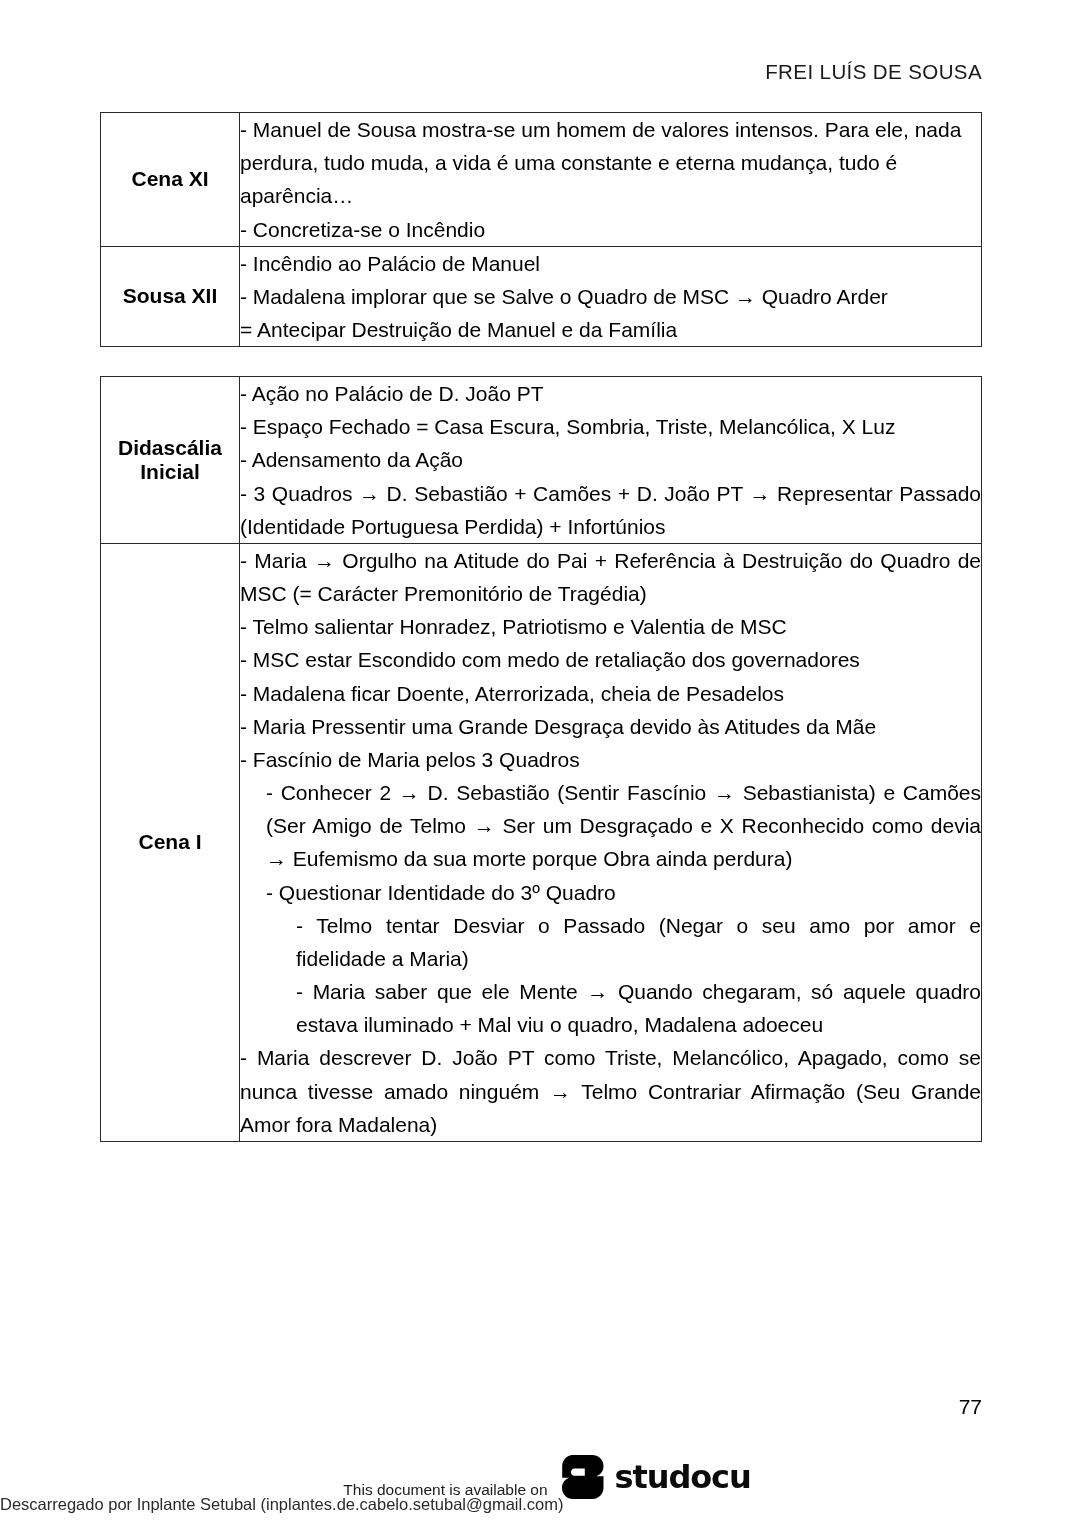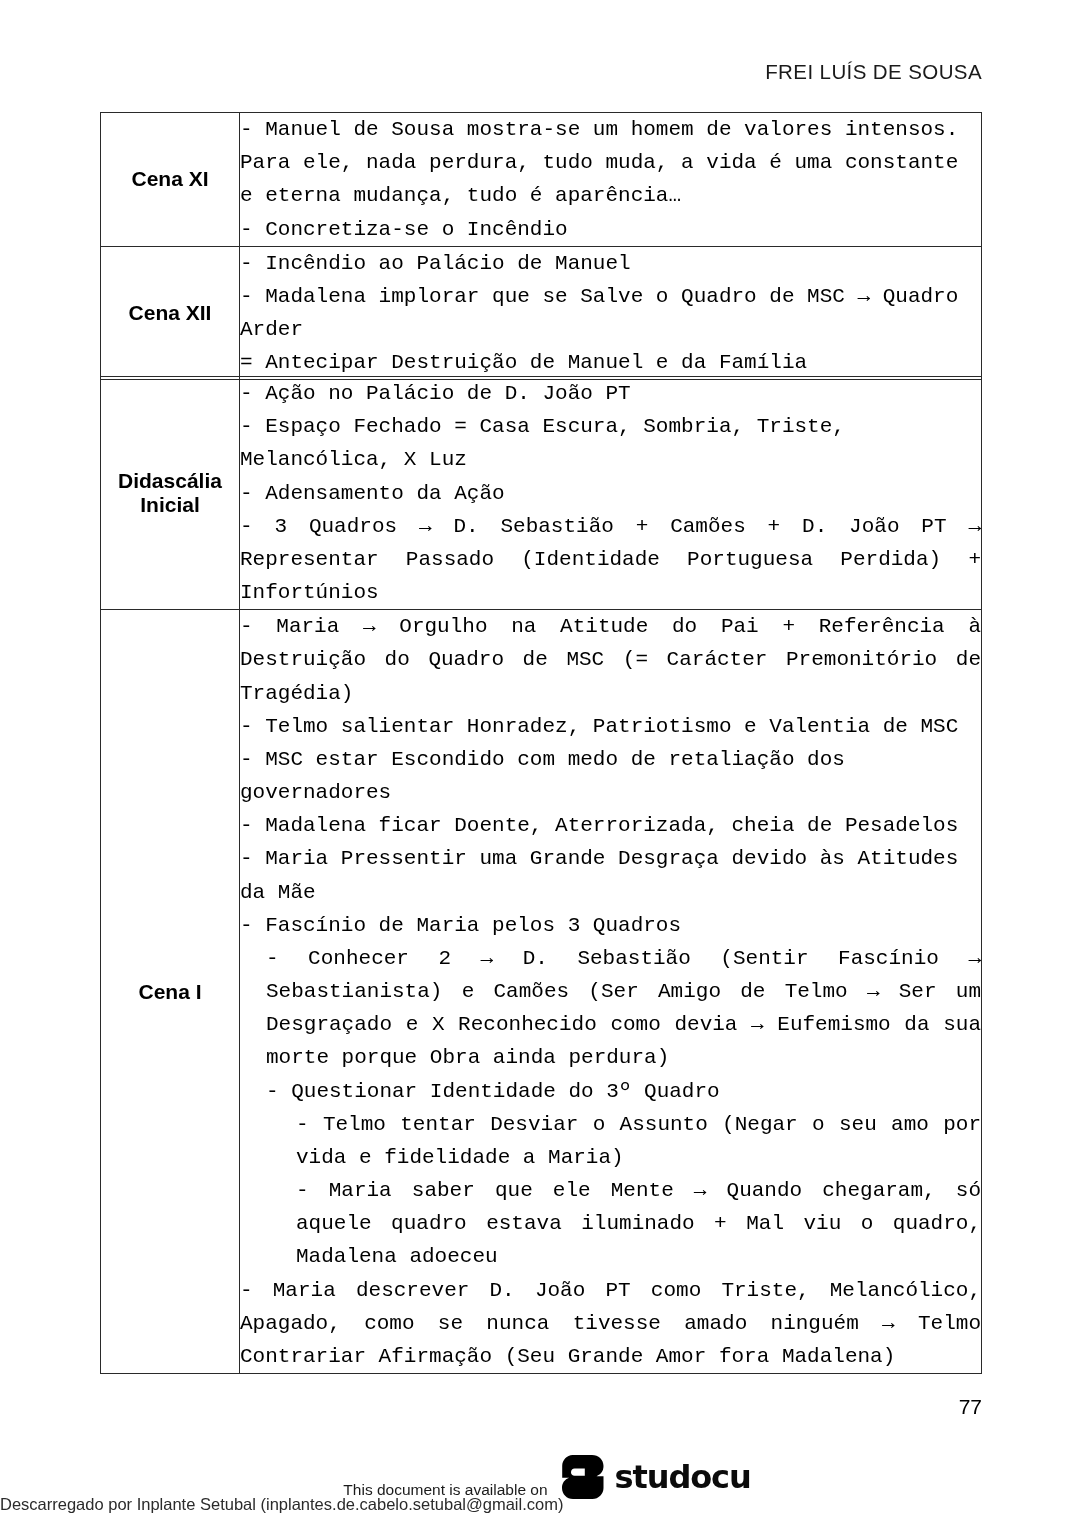--- a/index.html
+++ b/index.html
@@ -53,21 +53,20 @@
     text-align: center;
     font-weight: bold;
     font-size: 21px;
     padding: 4px 4px;
     margin-top: 23px;
   }
   .col-body {
     padding: 5px 9px 6px 10px;
     font-size: 21px;
     line-height: 1.58;
-    font-family: Liberation Mono, monospace;
   }
   .banner {
     text-align: center;
     font-weight: bold;
     font-size: 21px;
     padding: 6px 0 7px 0;
   }
 
   .line { display: block; white-space: normal; }
   .just { text-align: justify; text-align-last: left; }
@@ -135,21 +134,21 @@
   <table class="tbl" id="table1">
     <tbody>
       <tr>
         <td class="col-label">Cena XI</td>
         <td class="col-body">
           <span class="line">- Manuel de Sousa mostra-se um homem de valores intensos. Para ele, nada perdura, tudo muda, a vida é uma constante e eterna mudança, tudo é aparência…</span>
           <span class="line">- Concretiza-se o Incêndio</span>
         </td>
       </tr>
       <tr>
-        <td class="col-label">Cena XII</td>
+        <td class="col-label">Sousa XII</td>
         <td class="col-body">
           <span class="line">- Incêndio ao Palácio de Manuel</span>
           <span class="line">- Madalena implorar que se Salve o Quadro de MSC → Quadro Arder</span>
           <span class="line">= Antecipar Destruição de Manuel e da Família</span>
         </td>
       </tr>
     </tbody>
   </table>
 
   <table class="tbl" id="table2">
@@ -172,21 +171,21 @@
         <td class="col-label">Cena I</td>
         <td class="col-body">
           <span class="line just">- Maria → Orgulho na Atitude do Pai + Referência à Destruição do Quadro de MSC (= Carácter Premonitório de Tragédia)</span>
           <span class="line">- Telmo salientar Honradez, Patriotismo e Valentia de MSC</span>
           <span class="line">- MSC estar Escondido com medo de retaliação dos governadores</span>
           <span class="line">- Madalena ficar Doente, Aterrorizada, cheia de Pesadelos</span>
           <span class="line">- Maria Pressentir uma Grande Desgraça devido às Atitudes da Mãe</span>
           <span class="line">- Fascínio de Maria pelos 3 Quadros</span>
           <span class="line just ind1">- Conhecer 2 → D. Sebastião (Sentir Fascínio → Sebastianista) e Camões (Ser Amigo de Telmo → Ser um Desgraçado e X Reconhecido como devia → Eufemismo da sua morte porque Obra ainda perdura)</span>
           <span class="line ind1">- Questionar Identidade do 3º Quadro</span>
-          <span class="line just ind2">- Telmo tentar Desviar o Assunto (Negar o seu amo por vida e fidelidade a Maria)</span>
+          <span class="line just ind2">- Telmo tentar Desviar o Passado (Negar o seu amo por amor e fidelidade a Maria)</span>
           <span class="line just ind2">- Maria saber que ele Mente → Quando chegaram, só aquele quadro estava iluminado + Mal viu o quadro, Madalena adoeceu</span>
           <span class="line just">- Maria descrever D. João PT como Triste, Melancólico, Apagado, como se nunca tivesse amado ninguém → Telmo Contrariar Afirmação (Seu Grande Amor fora Madalena)</span>
         </td>
       </tr>
 
     </tbody>
   </table>
 
   <div class="page-number">77</div>
 

